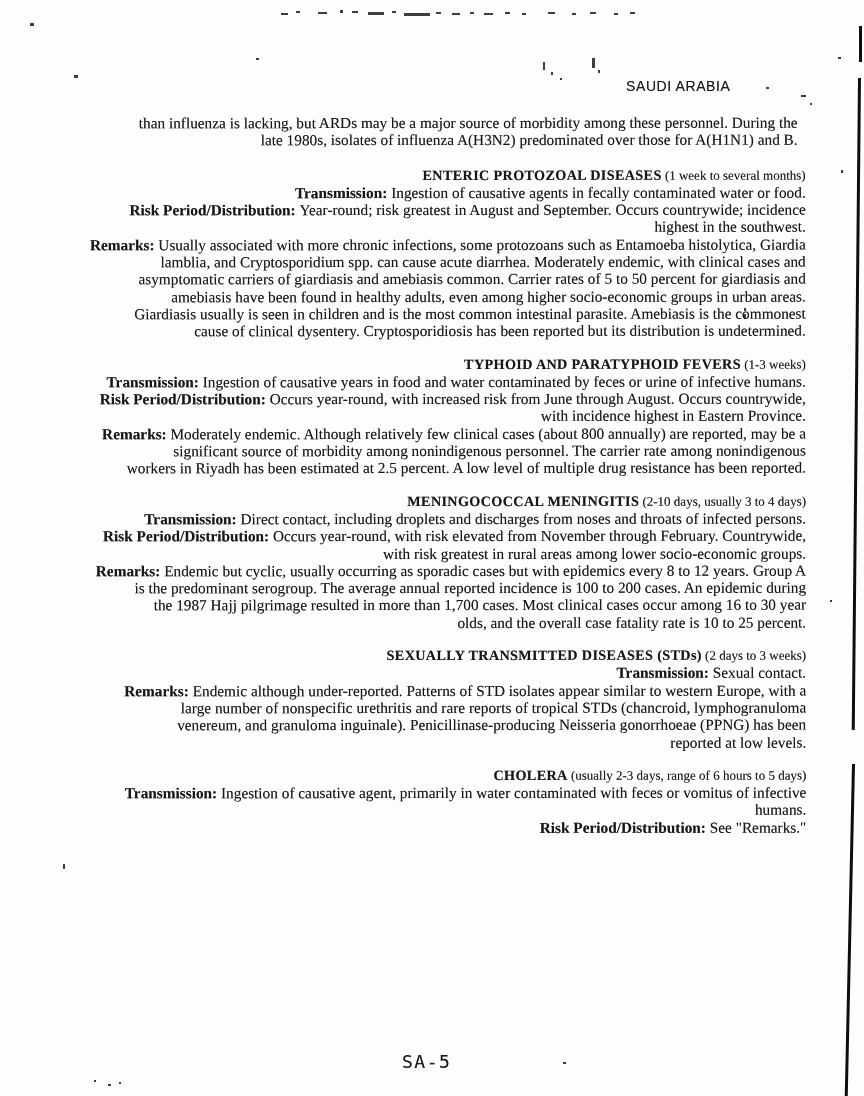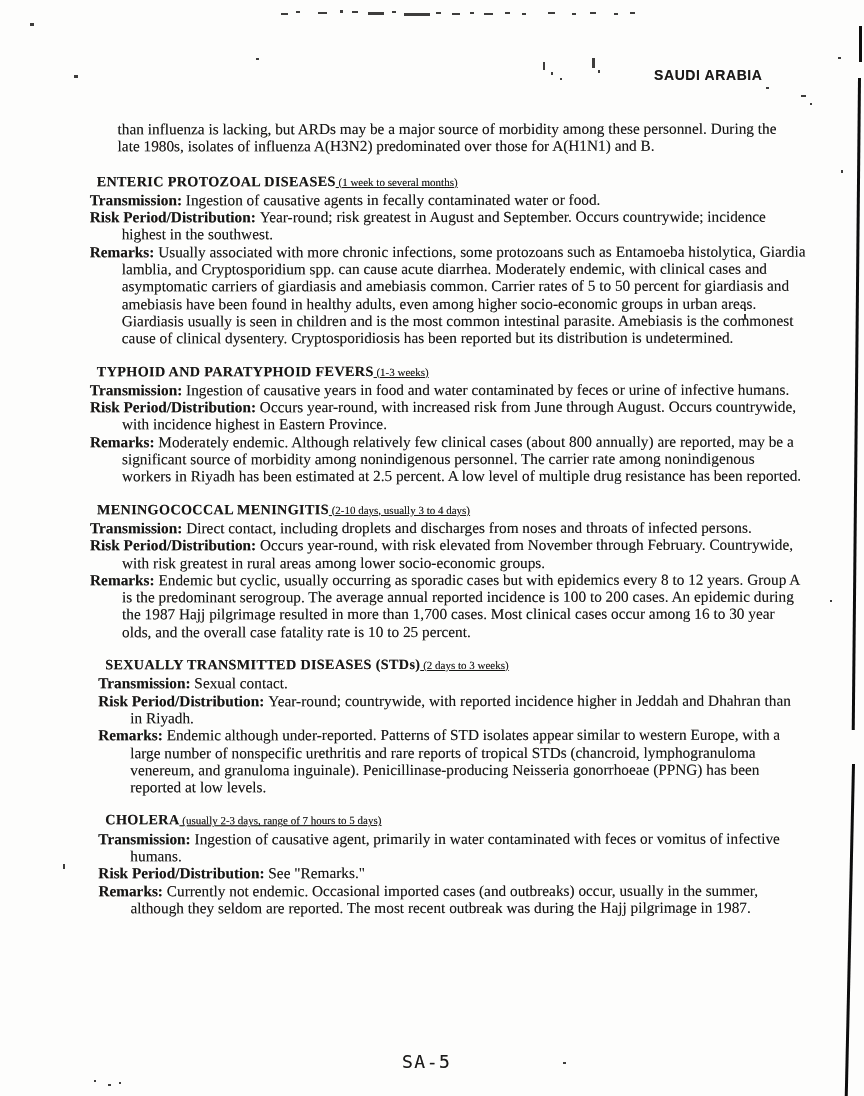--- a/index.html
+++ b/index.html
@@ -5,42 +5,42 @@
   html,body { margin:0; padding:0; }
   body {
     width:864px; height:1096px; position:relative; overflow:hidden;
     background:#fdfdfc; color:#181716;
     font-family:"Liberation Serif", serif;
   }
   .page { position:absolute; inset:0; }
 
   
   .country-header {
-    position:absolute; left:626px; top:67px;
+    position:absolute; left:626px; top:78px;
     font-family:"Liberation Sans", sans-serif;
-    font-weight:bold; font-size:14px; letter-spacing:0.6px;
+    font-weight:normal; font-size:14px; letter-spacing:0.6px;
     color:#1b1a19; transform:scaleY(1.06);
     text-shadow:0 0 0.4px rgba(25,25,25,.55);
-    margin-left:28px;
   }
 
   
   .content {
-    position:absolute; left:66px; top:120px; width:740px;
+    position:absolute; left:66px; top:114px; width:740px;
     font-size:15.3px; line-height:17.3px;
     text-shadow:0 0 0.45px rgba(30,28,26,.5);
     transform:rotate(-0.06deg);
+    text-align:right;
   }
   .intro { margin:0 0 17px 52px; width:680px; }
 
   .section { margin:0 0 15px 0; }
   .section:nth-child(4), .section:nth-child(5) { margin-left:8px; }
   .heading { margin:0; }
   .hname { font-size:14.2px; letter-spacing:0.35px; font-weight:700;margin-left:31px; }
-  .hparen { font-size:11px;text-decoration:underline; }
+  .hparen { font-size:13px; }
   .item { margin-left:24px; padding-left:32px; text-indent:-32px; }
   .label { font-weight:bold; }
   .it { }
 
   
   .page-number {
     position:absolute; left:402px; top:1051px;
     font-family:"DejaVu Sans Mono", monospace;
     font-size:18px; letter-spacing:1.5px; color:#1c1b1a;
     text-shadow:0 0 0.4px rgba(25,25,25,.5);
@@ -77,28 +77,26 @@
         </div>
         <div class="section">
           <div class="heading"><span class="hname">MENINGOCOCCAL MENINGITIS</span><span class="hparen"> (2-10 days, usually 3 to 4 days)</span></div>
           <div class="item"><span class="label">Transmission: </span><span>Direct contact, including droplets and discharges from noses and throats of infected persons.</span></div>
           <div class="item"><span class="label">Risk Period/Distribution: </span><span>Occurs year-round, with risk elevated from November through February. Countrywide, with risk greatest in rural areas among lower socio-economic groups.</span></div>
           <div class="item"><span class="label">Remarks: </span><span>Endemic but cyclic, usually occurring as sporadic cases but with epidemics every 8 to 12 years. Group A is the predominant serogroup. The average annual reported incidence is 100 to 200 cases. An epidemic during the 1987 Hajj pilgrimage resulted in more than 1,700 cases. Most clinical cases occur among 16 to 30 year olds, and the overall case fatality rate is 10 to 25 percent.</span></div>
         </div>
         <div class="section">
           <div class="heading"><span class="hname">SEXUALLY TRANSMITTED DISEASES (STDs)</span><span class="hparen"> (2 days to 3 weeks)</span></div>
           <div class="item"><span class="label">Transmission: </span><span>Sexual contact.</span></div>
-          <div class="item"><span class="label">Risk Period/Distribution: </span><span>Year-round; countrywide, with reported incidence higher in Jeddah and Dhahran than in Riyadh.</span></div>
           <div class="item"><span class="label">Remarks: </span><span>Endemic although under-reported. Patterns of STD isolates appear similar to western Europe, with a large number of nonspecific urethritis and rare reports of tropical STDs (chancroid, lymphogranuloma venereum, and granuloma inguinale). Penicillinase-producing </span><span class="it">Neisseria gonorrhoeae</span><span> (PPNG) has been reported at low levels.</span></div>
         </div>
         <div class="section">
-          <div class="heading"><span class="hname">CHOLERA</span><span class="hparen"> (usually 2-3 days, range of 7 hours to 5 days)</span></div>
+          <div class="heading"><span class="hname">CHOLERA</span><span class="hparen"> (usually 2-3 days, range of 6 hours to 5 days)</span></div>
           <div class="item"><span class="label">Transmission: </span><span>Ingestion of causative agent, primarily in water contaminated with feces or vomitus of infective humans.</span></div>
           <div class="item"><span class="label">Risk Period/Distribution: </span><span>See "Remarks."</span></div>
-          <div class="item"><span class="label">Remarks: </span><span>Currently not endemic. Occasional imported cases (and outbreaks) occur, usually in the summer, although they seldom are reported. The most recent outbreak was during the Hajj pilgrimage in 1987.</span></div>
         </div>
       </div>
   </div>
 
   <div class="page-number">SA-5</div>
 
   <div class="edge" id="edge0"></div>
   <div class="edge" id="edge1"></div>
   <div class="edge" id="edge2"></div>
   <div id="noise">

